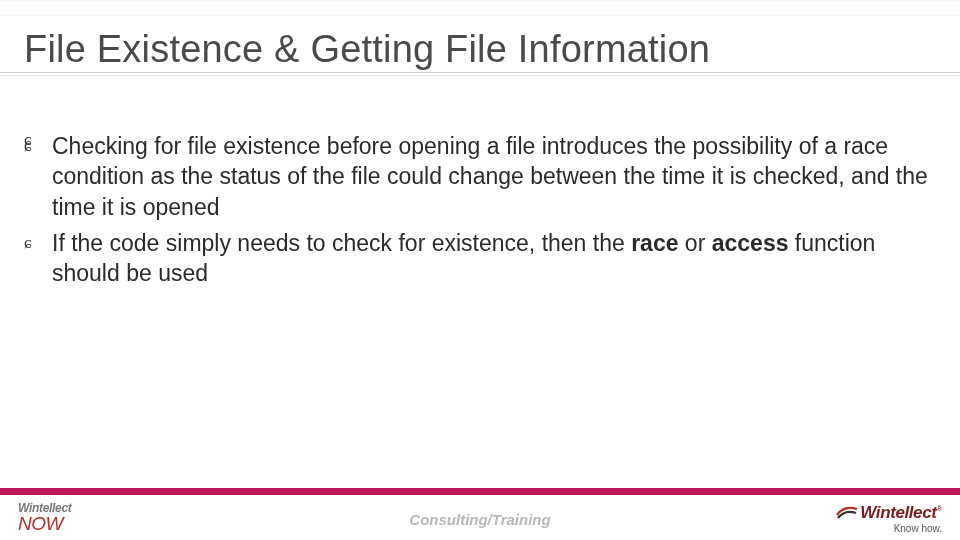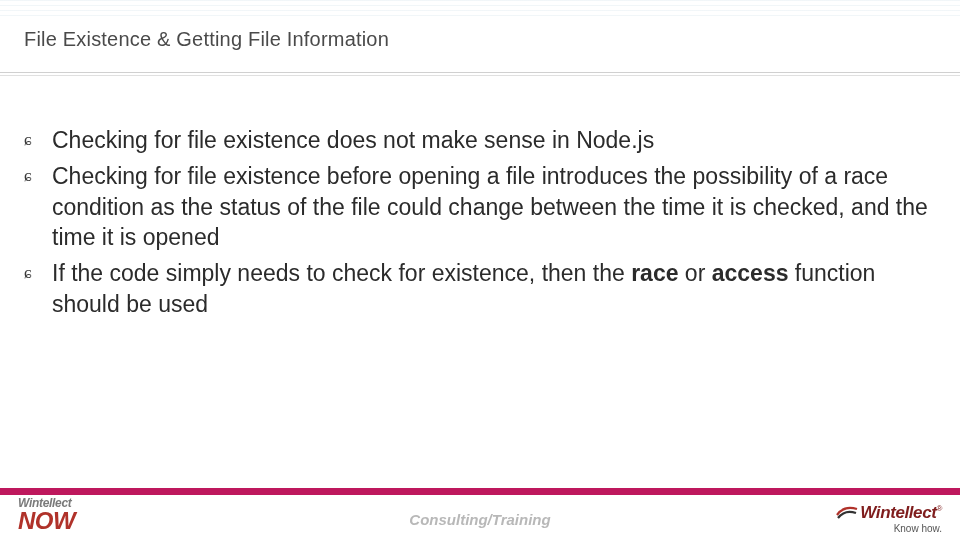--- a/index.html
+++ b/index.html
@@ -17,21 +17,21 @@
       to bottom,
       #e8f0f4 0px, #e8f0f4 1px,
       #ffffff 1px, #ffffff 5px
     );
     opacity: 0.6;
   }
   .title {
     position: absolute;
     top: 28px;
     left: 24px;
-    font-size: 20px;
+    font-size: 38px;
     font-weight: 300;
     color: #4a4a4a;
     letter-spacing: 0.2px;
   }
   .title-underline {
     position: absolute;
     top: 72px;
     left: 0; right: 0;
     height: 1px;
     background: #d0d0d0;
@@ -81,21 +81,21 @@
     position: absolute;
     left: 18px; bottom: 8px;
     display: flex; flex-direction: column;
     font-family: Arial, sans-serif;
   }
   .logo-left .wl {
     font-size: 12px; font-style: italic; font-weight: 700;
     color: #7a7a7a; letter-spacing: -0.3px;
   }
   .logo-left .now {
-    font-size: 24px; font-weight: 700; font-style: italic;
+    font-size: 19px; font-weight: 400; font-style: italic;
     color: #b0322a; line-height: 0.9; letter-spacing: -0.5px;
   }
   .footer-center {
     position: absolute;
     left: 50%; transform: translateX(-50%);
     bottom: 12px;
     font-size: 15px; font-style: italic; font-weight: 700;
     color: #b8b8b8;
     font-family: Arial, sans-serif;
   }
@@ -126,21 +126,20 @@
 <body>
 
 <div class="top-lines"></div>
 
 <h1 class="title">File Existence &amp; Getting File Information</h1>
 <div class="title-underline"></div>
 
 <div class="content">
   <div class="bullet">
     <span class="bullet-icon">ɕ</span>
-    <span class="bullet-text"><span>Checking for file existence does not make sense in Node.js</span></span>
   </div>
   <div class="bullet">
     <span class="bullet-icon">ɕ</span>
     <span class="bullet-text"><span>Checking for file existence before opening a file introduces the possibility of a race condition as the status of the file could change between the time it is checked, and the time it is opened</span></span>
   </div>
   <div class="bullet">
     <span class="bullet-icon">ɕ</span>
     <span class="bullet-text"><span>If the code simply needs to check for existence, then the </span><span class="bold">race</span><span> or </span><span class="bold">access</span><span> function should be used</span></span>
   </div>
 </div>

